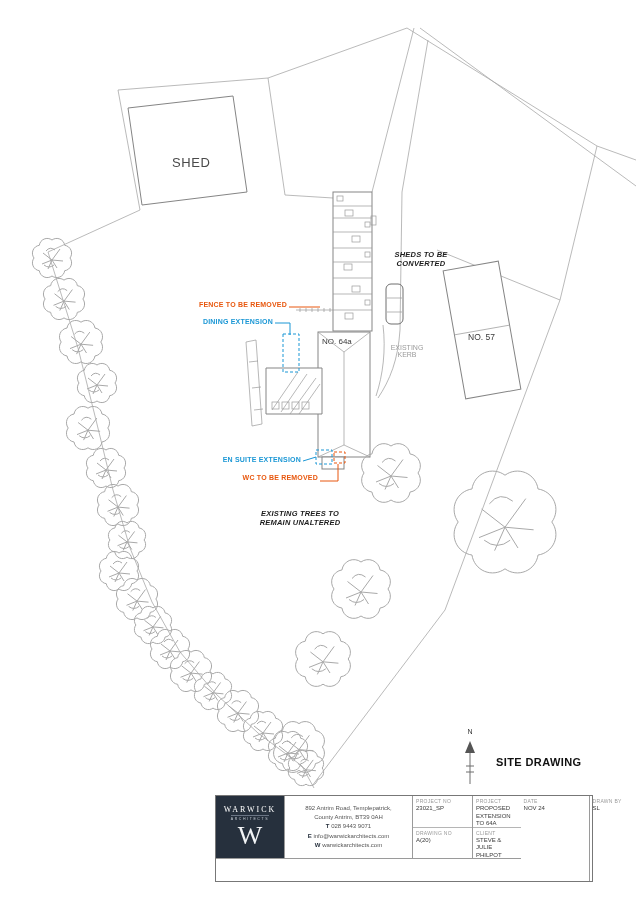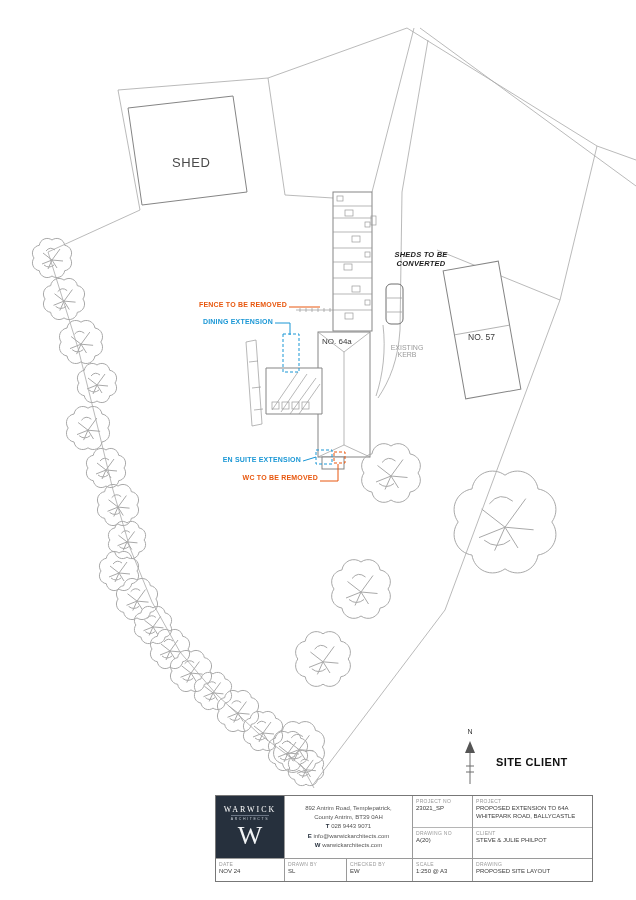--- a/index.html
+++ b/index.html
@@ -24,21 +24,21 @@
   .ann.black{color:#1c1c1c;font-size:7.5px;text-align:center;font-style:italic;}
   .lbl{position:absolute;color:#4a4a4a;white-space:pre-line;}
   .lbl-shed{font-size:13px;letter-spacing:.6px;}
   .lbl-house{font-size:8px;font-weight:normal;color:#3a3a3a;}
   .lbl-kerb{font-size:7px;color:#9b9b9b;text-align:center;width:46px;}
   .lbl-north{font-size:7px;width:12px;text-align:center;color:#333;}
   .site-title{position:absolute;left:496px;top:756px;font-size:11px;font-weight:bold;
               color:#111;letter-spacing:.4px;}
   
   .tb{position:absolute;left:215px;top:795px;width:378px;height:87px;
-      border:1px solid #777;box-sizing:border-box;display:flex;flex-direction:column;background:#fff;}
+      border:1px solid #777;box-sizing:border-box;display:flex;flex-direction:row;background:#fff;}
   .tb-top{display:flex;height:62px;border-bottom:1px solid #9a9a9a;}
   .tb-bottom{display:flex;flex:1;}
   .tb-logo{width:68px;background:#26303d;color:#fff;display:flex;flex-direction:column;
            align-items:center;justify-content:center;}
   .logo-name{font-family:"Liberation Serif",serif;font-size:8px;letter-spacing:2px;}
   .logo-sub{font-size:3.5px;letter-spacing:1.6px;color:#c7cdd6;margin-top:1px;
             border-top:1px solid #6b7585;padding-top:1px;}
   .logo-w{font-family:"Liberation Serif",serif;font-size:26px;line-height:1;margin-top:2px;color:#f2f4f6;}
   .tb-contact{width:128px;border-left:1px solid #9a9a9a;display:flex;flex-direction:column;
               justify-content:center;text-align:center;font-size:6px;color:#555;line-height:1.55;
@@ -185,24 +185,26 @@
 
   <div class="lbl lbl-house" style="left:468px;top:332px;font-size:8.5px;">NO. 57</div>
 
   <div class="lbl lbl-kerb" style="left:384px;top:344px;">EXISTING
 KERB</div>
 
   <div class="ann blue" style="left:205px;top:456px;width:96px;">EN SUITE EXTENSION</div>
 
   <div class="ann orange" style="left:222px;top:474px;width:96px;">WC TO BE REMOVED</div>
 
+  <div class="ann black" style="left:238px;top:509px;width:124px;">EXISTING TREES TO
+REMAIN UNALTERED</div>
 
   <div class="lbl lbl-north" style="left:464px;top:728px;">N</div>
 
-  <div class="site-title">SITE CLIENT</div>
+  <div class="site-title">SITE DRAWING</div>
 
   <div class="tb">
     <div class="tb-top">
       <div class="tb-logo">
         <div class="logo-name">WARWICK</div>
         <div class="logo-sub">ARCHITECTS</div>
         <div class="logo-w">W</div>
       </div>
       <div class="tb-contact">
         <div>892 Antrim Road, Templepatrick,</div>

